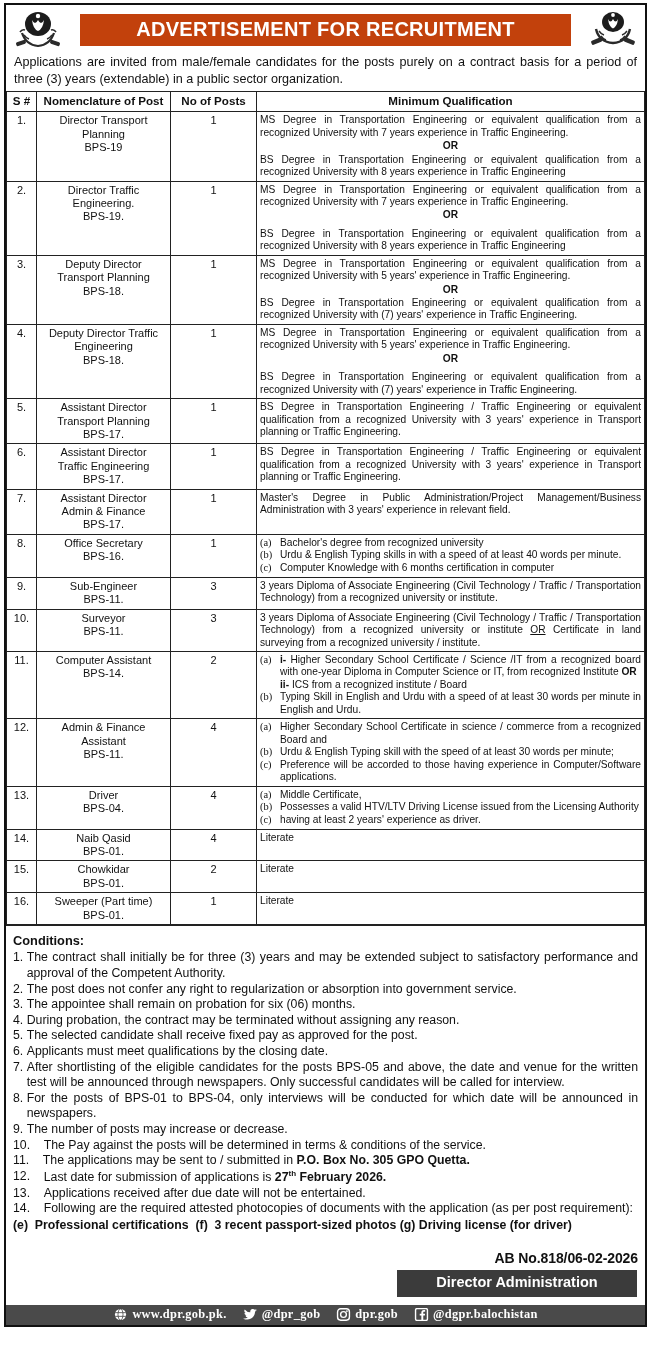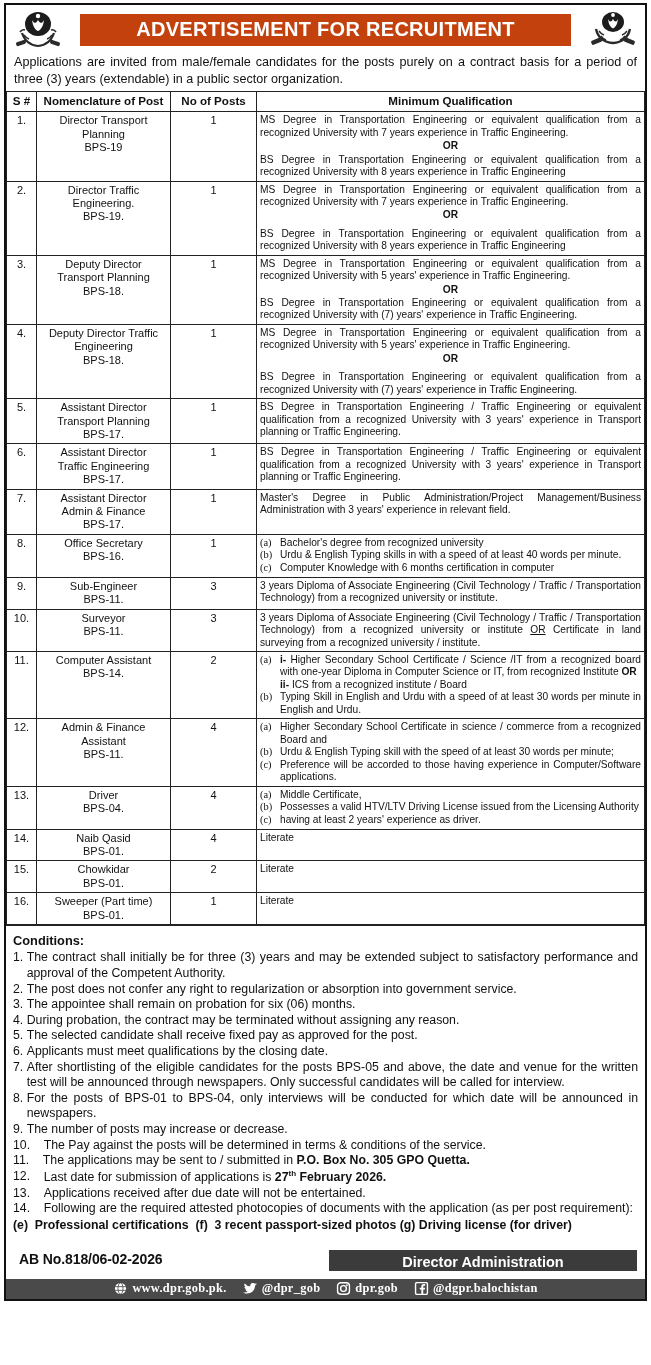--- a/index.html
+++ b/index.html
@@ -149,36 +149,37 @@
   }
   sup { font-size: 8px; vertical-align: super; }
 
   
   .footer-sign {
     display: flex;
     align-items: flex-end;
     justify-content: space-between;
     padding: 10px 0 0 0;
     margin-top: 6px;
+    flex-direction: column;
   }
   .ab-no {
     font-size: 14px;
     font-weight: bold;
     padding-left: 6px;
     padding-bottom: 2px;
     letter-spacing: -0.1px;
   }
   .sign-bar {
     background: #3b3b3b;
     color: #fff;
     font-size: 14.5px;
     font-weight: bold;
     text-align: center;
-    width: 308px;
-    padding: 3px 6px 0 6px;
+    width: 240px;
+    padding: 3px 6px 6px 6px;
     margin-right: 1px;
   }
   .social-bar {
     background: #4a4a4a;
     color: #ffffff;
     display: flex;
     align-items: center;
     justify-content: center;
     gap: 16px;
     font-family: "Liberation Serif", serif;

